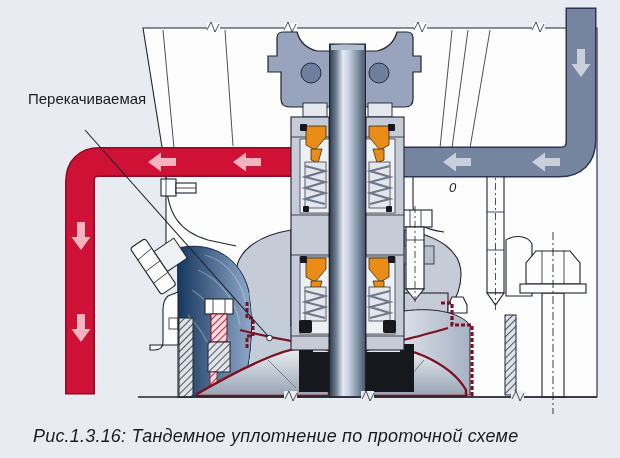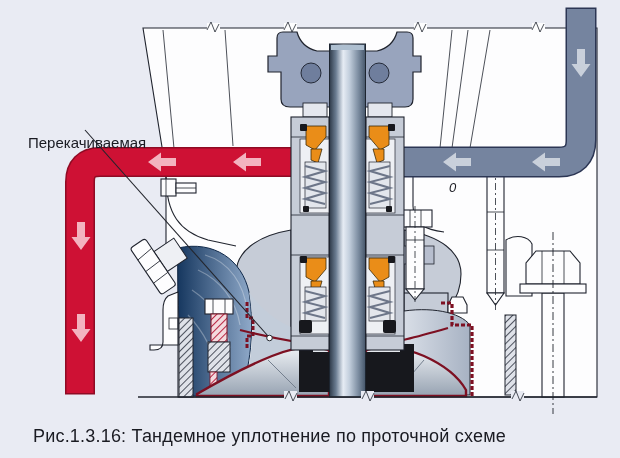--- a/index.html
+++ b/index.html
@@ -10,22 +10,22 @@
     --seal-gray:#c6ccd7; --seal-inner:#eef0f4; --seal-orange:#ea8d18;
     --volute-dark:#16375f; --volute-light:#8fa9c9;
     --impeller-red:#7d1022; --text:#1a1b22;
     --shaft-dark:#2e3a49; --shaft-light:#e6ecf4; --shaft-mid:#9fb0c2; --shaft-deep:#46566a;
   }
   html,body{margin:0;padding:0;}
   body{font-family:"Liberation Sans", sans-serif;}
   #stage{position:relative;width:620px;height:458px;background:var(--background);overflow:hidden;}
   #stage svg{position:absolute;left:0;top:0;}
   .txt{position:absolute;color:var(--text);}
-  #fluid-label{left:28px;top:88px;font-size:15px;line-height:21px;margin-top:44px;}
-  #caption{left:33px;top:426px;font-size:18px;letter-spacing:.2px;}
+  #fluid-label{left:28px;top:88px;font-size:15px;line-height:21px;}
+  #caption{left:33px;top:426px;font-size:18px;letter-spacing:.2px;font-style:italic;}
   #zero-note{left:449px;top:180px;font-size:13px;font-style:italic;}
   
   .ln{stroke:var(--outline);stroke-width:1.1;fill:none;}
   .ln-thin{stroke:var(--outline);stroke-width:.8;fill:none;}
   .white{fill:var(--casing-fill);stroke:var(--outline);stroke-width:1.1;}
   .graypart{fill:var(--seal-gray);stroke:var(--outline);stroke-width:1.1;}
   .innerpart{fill:var(--seal-inner);stroke:var(--outline);stroke-width:.7;}
   .orange{fill:var(--seal-orange);stroke:#3a2a08;stroke-width:.8;}
   .blackpart{fill:#17181d;stroke:none;}
   .spring{stroke:#6d7689;stroke-width:2;fill:none;}

